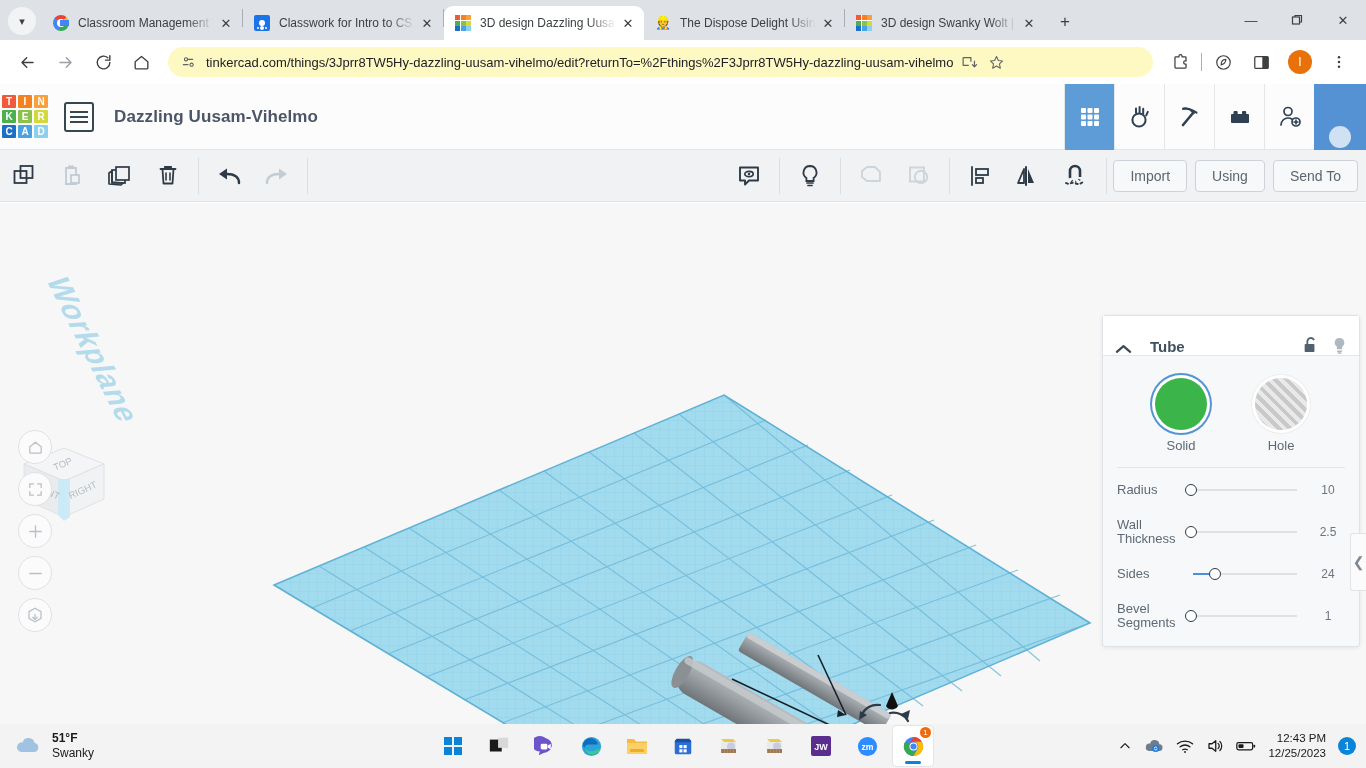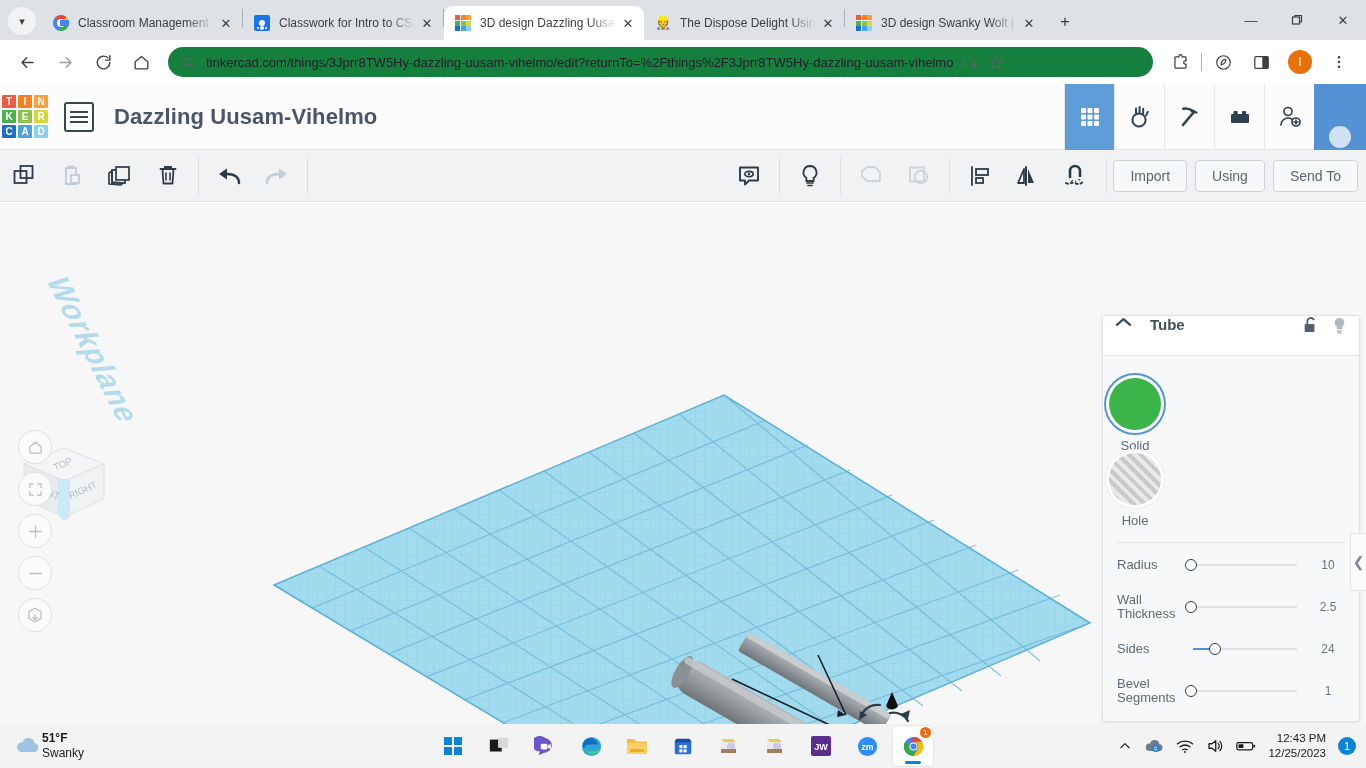--- a/index.html
+++ b/index.html
@@ -85,21 +85,21 @@
   .navbar {
     height: 44px; background: #fff; display: flex; align-items: center;
     padding: 0 8px;
   }
   .navicon {
     width: 30px; height: 30px; margin: 0 4px; border-radius: 50%;
     display: flex; align-items: center; justify-content: center;
     color: #5f6368; flex: none;
   }
   .omnibox {
-    flex: 1; height: 30px; background: #15803d; border-radius: 15px;
+    flex: 1; height: 30px; background: #fef9c3; border-radius: 15px;
     display: flex; align-items: center; padding: 8px 12px; margin: 0 8px;
     min-width: 0;
   }
   .omni-url {
     font-size: 13px; color: #202124; margin-left: 10px;
     white-space: nowrap; overflow: hidden; text-overflow: ellipsis;
   }
   .pageactions { display: flex; align-items: center; }
   .avatar-chip {
     width: 24px; height: 24px; border-radius: 50%; background: #e8710a;
@@ -126,21 +126,21 @@
   .tc-menu-btn {
     width: 30px; height: 30px; margin-left: 16px; border: 2px solid #37474f;
     border-radius: 3px; display: flex; flex-direction: column;
     justify-content: center; gap: 3px; padding: 0 4px; flex: none;
   }
   .tc-menu-btn i {
     display: block; height: 2px; background: #37474f; width: 100%;
     position: relative;
   }
   .tc-title {
-    margin-left: 20px; font-size: 22px; color: #4a5568; font-weight: bold;
+    margin-left: 20px; font-size: 17px; color: #4a5568; font-weight: bold;
     letter-spacing: .1px;
   }
   .tc-header-right { margin-left: auto; display: flex; align-items: center; height: 66px; }
   .tc-hicon {
     width: 50px; height: 66px; display: flex; align-items: center;
     justify-content: center; border-left: 1px solid #e4e7ea; color: #2e4052;
   }
   .tc-hicon.active { background: #5e9cd8; color: #fff; }
   .tc-avatar {
     width: 52px; height: 66px; background: #5592d4;
@@ -193,26 +193,26 @@
     display: flex; align-items: center; justify-content: center;
   }
 
   
   .inspector {
     position: absolute; right: 6px; top: 112px; width: 258px;
     background: #f7f8f9; border: 1px solid #dfe3e7; border-radius: 3px;
     box-shadow: 0 1px 4px rgba(0,0,0,.08);
   }
   .insp-head {
-    height: 40px; background: #fff; display: flex; align-items: flex-start;
+    height: 40px; background: #fff; display: flex; align-items: flex-end;
     border-bottom: 1px solid #e4e7ea; padding: 0 12px;
   }
   .insp-title { font-size: 15px; font-weight: bold; color: #41505e; margin-left: 18px; }
   .insp-head-icons { margin-left: auto; display: flex; gap: 14px; color: #52616f; }
-  .shape-row { display: flex; justify-content: center; padding: 22px 0 14px; flex-direction: column; }
+  .shape-row { display: flex; justify-content: center; gap: 36px; padding: 22px 0 14px; }
   .shape-opt { width: 64px; text-align: center; }
   .swatch {
     width: 52px; height: 52px; border-radius: 50%; margin: 0 auto 8px;
   }
   .swatch.solid { background: #3bb54a; box-shadow: 0 0 0 3px #fff, 0 0 0 5px #5594d4; }
   .swatch.hole {
     background: repeating-linear-gradient(45deg, #c9c9c9 0 4px, #e9e9e9 4px 8px);
     box-shadow: 0 0 0 3px #fff, 0 0 0 4px #ededed;
   }
   .shape-lbl { font-size: 13px; color: #5d6a76; }
@@ -236,21 +236,21 @@
     background: #fbfbfc; border: 1px solid #e1e4e7; border-right: none;
     border-radius: 3px 0 0 3px; display: flex; align-items: center;
     justify-content: center; color: #7d8892; font-size: 14px;
   }
 
   
   .taskbar {
     position: absolute; left: 0; bottom: 0; width: 1366px; height: 44px;
     background: #f3f3f3; display: flex; align-items: center;
   }
-  .weather { display: flex; align-items: center; margin-left: 14px; }
+  .weather { display: flex; align-items: center; margin-left: 14px; gap: 10px; }
   .weather-txt { font-size: 12px; color: #1a1a1a; line-height: 15px; }
   .weather-txt b { font-weight: bold; }
   .tb-center {
     position: absolute; left: 50%; transform: translateX(-50%);
     display: flex; align-items: center; gap: 6px;
   }
   .tb-icon {
     width: 40px; height: 40px; display: flex; align-items: center;
     justify-content: center; border-radius: 4px; position: relative;
   }

